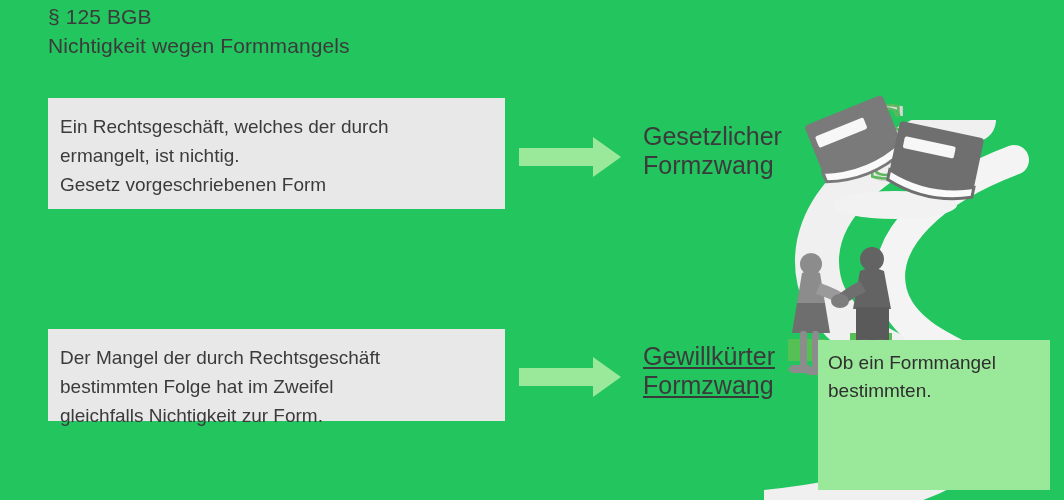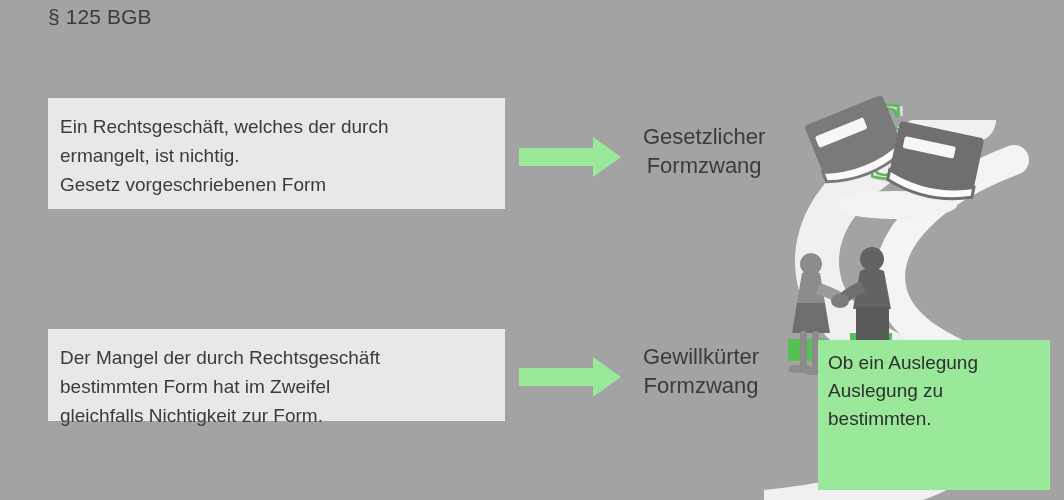--- a/index.html
+++ b/index.html
@@ -12,21 +12,21 @@
     height: 500px;
     position: relative;
     overflow: hidden;
     font-family: "Liberation Sans", sans-serif;
     color: #3a3a3a;
   }
 
   .slide {
     position: absolute;
     inset: 0;
-    background: #a3a3a3;
+    background: #22c55e;
   }
 
   
   .watermark {
     position: absolute;
     right: -40px;
     top: 120px;
     width: 340px;
     height: 400px;
     pointer-events: none;
@@ -75,26 +75,25 @@
   #arrow-1 { left: 519px; top: 137px; }
   #arrow-2 { left: 519px; top: 357px; }
 
   
   .arrow-label {
     position: absolute;
     left: 643px;
     line-height: 29px;
   }
   #label-1 { top: 122px; }
-  #label-2 { top: 342px; }
+  #label-2 { top: 342px; text-decoration: underline; }
   .arrow-label-line {
-    font-size: 22px;
+    font-size: 25px;
     color: #3b3b3b;
     white-space: nowrap;
-    text-align: center;
   }
 
   
   .books-art {
     position: absolute;
     left: 795px;
     top: 62px;
     width: 195px;
     height: 160px;
   }
@@ -131,31 +130,32 @@
 
 <div class="slide">
 
   <svg class="watermark" viewBox="0 0 340 400" xmlns="http://www.w3.org/2000/svg">
     <path d="M210 0 C110 30 40 90 55 160 C68 222 150 240 195 268 C238 294 230 330 150 360 C100 379 40 388 0 392" fill="none" stroke="#f0f0f0" stroke-width="44" stroke-linecap="round"></path>
     <path d="M250 40 C170 70 115 120 128 172 C140 220 205 236 240 258" fill="none" stroke="#f4f4f4" stroke-width="30" stroke-linecap="round"></path>
   </svg>
 
   <div class="title-block">
     <div class="title-line">§ 125 BGB</div>
+    <div class="title-line">Nichtigkeit wegen Formmangels</div>
   </div>
 
   <div class="stmt-box" id="stmt-box-1">
     <div class="stmt-line">Ein Rechtsgeschäft, welches der durch</div>
     <div class="stmt-line">ermangelt, ist nichtig.</div>
     <div class="stmt-line">Gesetz vorgeschriebenen Form</div>
   </div>
 
   <div class="stmt-box" id="stmt-box-2">
     <div class="stmt-line">Der Mangel der durch Rechtsgeschäft</div>
-    <div class="stmt-line">bestimmten Form hat im Zweifel</div>
+    <div class="stmt-line">bestimmten Folge hat im Zweifel</div>
     <div class="stmt-line">gleichfalls Nichtigkeit zur Form.</div>
   </div>
 
   <svg class="arrow" id="arrow-1" viewBox="0 0 102 40" xmlns="http://www.w3.org/2000/svg">
     <path d="M0 11 L74 11 L74 0 L102 20 L74 40 L74 29 L0 29 Z" fill="#9ae89a"></path>
   </svg>
 
   <svg class="arrow" id="arrow-2" viewBox="0 0 102 40" xmlns="http://www.w3.org/2000/svg">
     <path d="M0 11 L74 11 L74 0 L102 20 L74 40 L74 29 L0 29 Z" fill="#9ae89a"></path>
   </svg>
@@ -215,18 +215,17 @@
       <rect x="88" y="96" width="9" height="30" rx="3"></rect>
       <rect x="104" y="96" width="9" height="30" rx="3"></rect>
 
       <path d="M88 38 q-16 8 -24 16 l7 9 q12 -10 23 -14 Z" fill="#6f6f6f"></path>
     </g>
 
     <ellipse cx="68" cy="58" rx="9" ry="7" fill="#7d7d7d"></ellipse>
   </svg>
 
   <div class="callout">
-    <div class="callout-line">Ob ein Auslegung</div>
-    <div class="callout-line">Auslegung zu</div>
+    <div class="callout-line">Ob ein Formmangel</div>
     <div class="callout-line">bestimmten.</div>
   </div>
 
 </div>
 
 </body></html>

